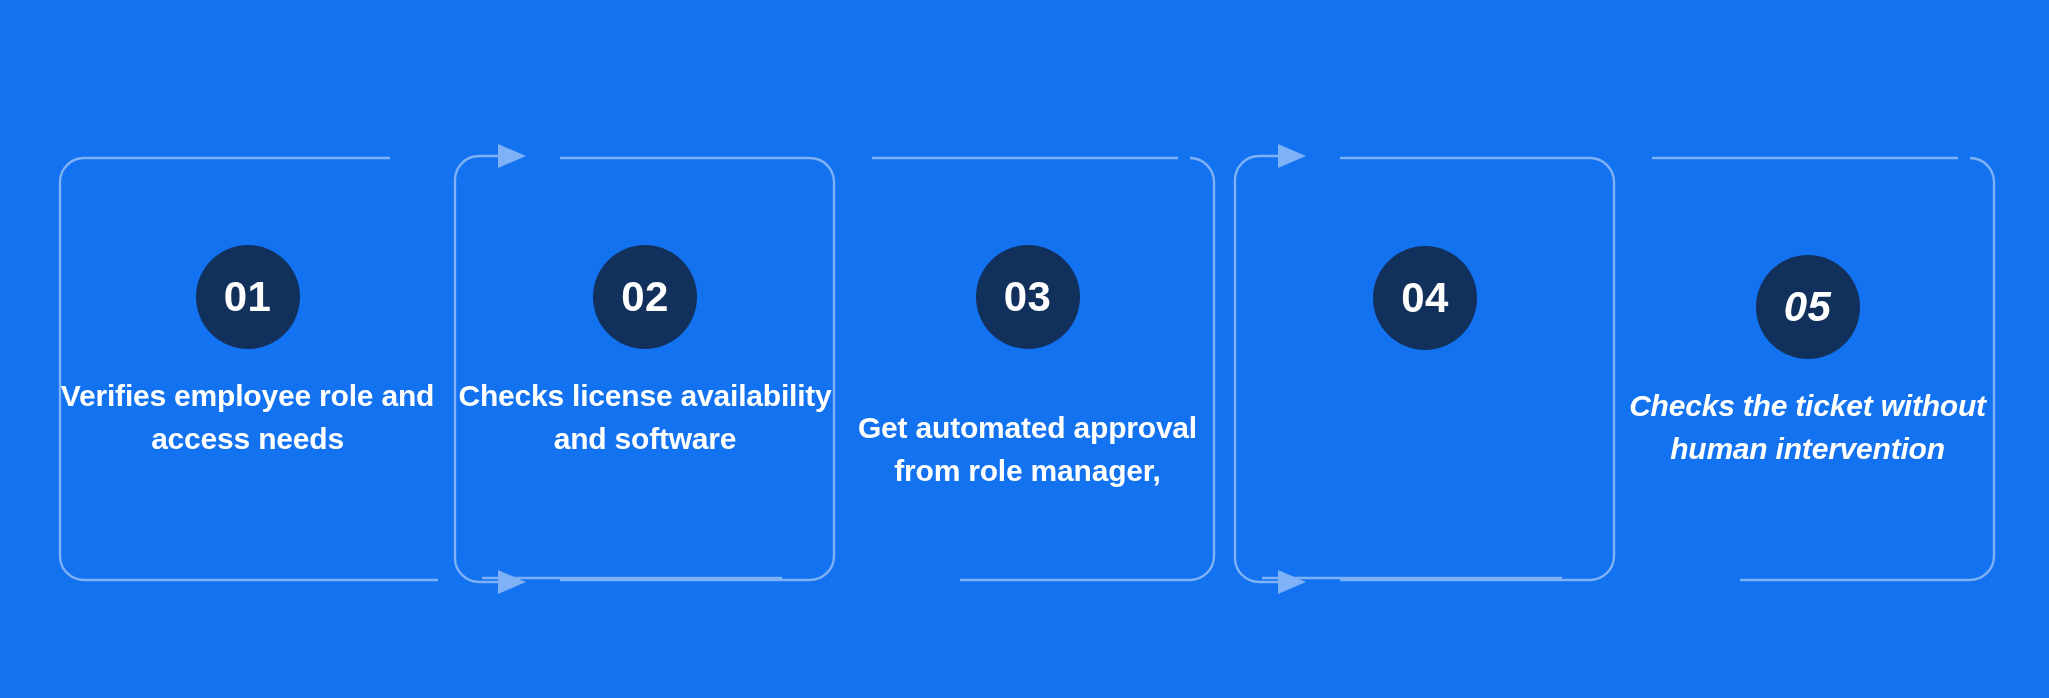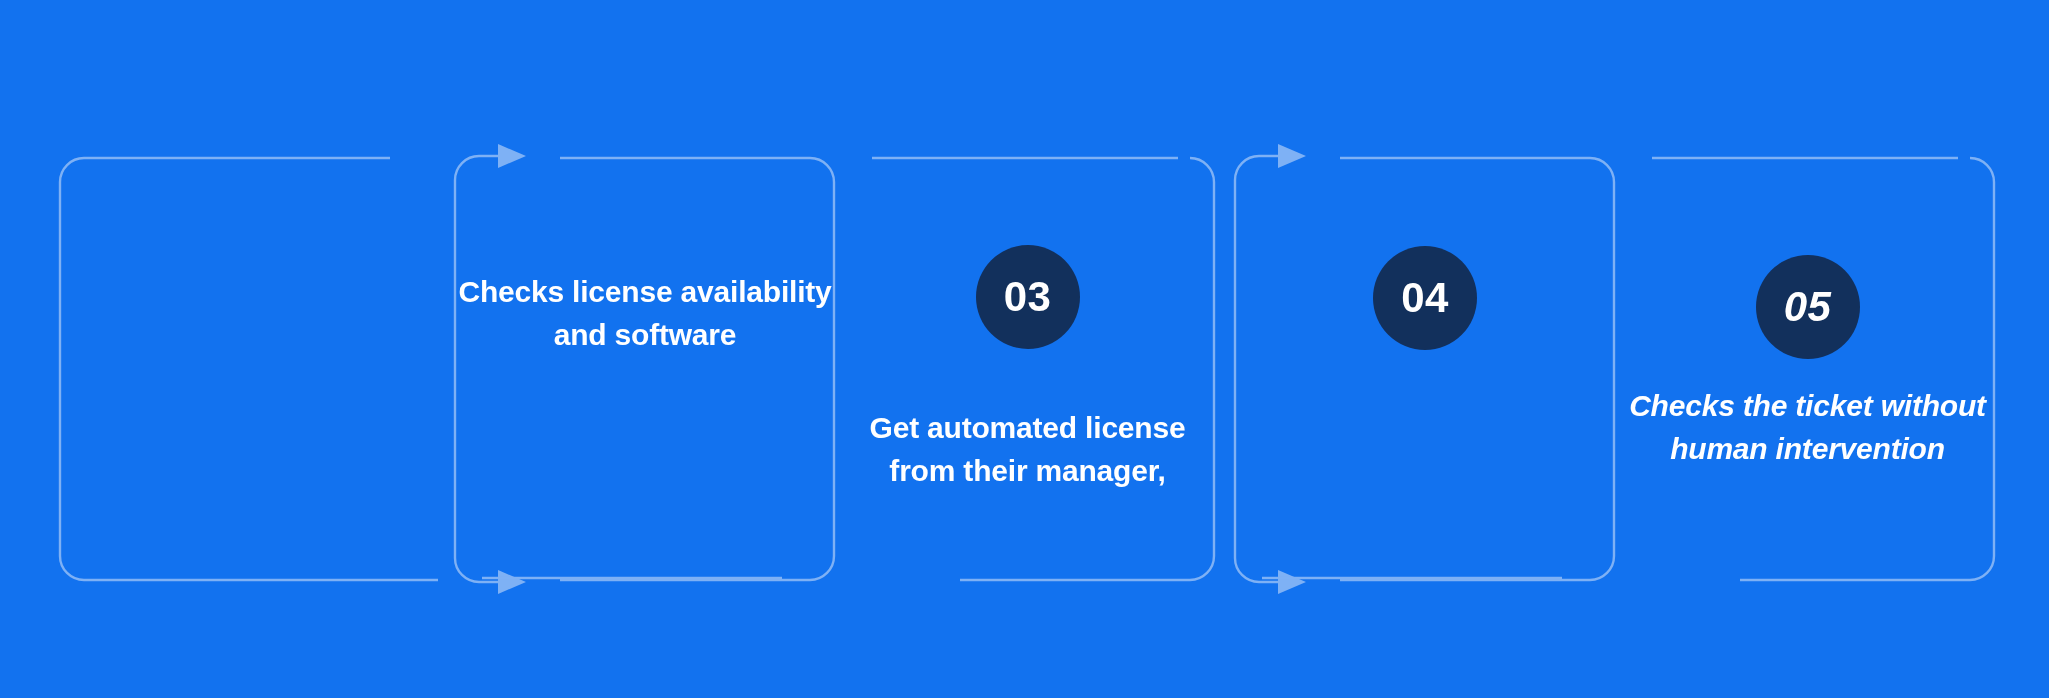--- a/index.html
+++ b/index.html
@@ -83,30 +83,39 @@
     <path class="ln" d="M 1340 158 L 1590 158 A 24 24 0 0 1 1614 182 L 1614 556 A 24 24 0 0 1 1590 580 L 1340 580"></path>
     <path class="ln" d="M 1235 250 L 1235 512"></path>
     <path class="ln" d="M 1235 512 L 1235 558 A 24 24 0 0 0 1259 582 L 1280 582"></path>
     <polygon class="ah" points="1278,570 1306,582 1278,594"></polygon>
     <path class="ln" d="M 1262 578 L 1562 578"></path>
 
     <path class="ln" d="M 1652 158 L 1958 158"></path>
     <path class="ln" d="M 1740 580 L 1970 580 A 24 24 0 0 0 1994 556 L 1994 182 A 24 24 0 0 0 1970 158"></path>
   </svg>
 
+  <div class="card" style="left:60px; top:245px; width:375px;">
+    <div class="circle">
+      <span class="circle-num">01</span>
+    </div>
+    <div class="card-text">Verifies employee role and access needs</div>
+  </div>
 
   <div class="card" style="left:455px; top:245px; width:380px;">
+    <div class="circle">
+      <span class="circle-num">02</span>
+    </div>
     <div class="card-text">Checks license availability and software</div>
   </div>
 
   <div class="card" style="left:840px; top:245px; width:375px;gap:32px;">
     <div class="circle">
       <span class="circle-num">03</span>
     </div>
-    <div class="card-text">Get automated license from their manager,</div>
+    <div class="card-text">Get automated approval from role manager,</div>
   </div>
 
   <div class="card" style="left:1235px; top:246px; width:380px;">
     <div class="circle">
       <span class="circle-num">04</span>
     </div>
   </div>
 
   <div class="card" style="left:1620px; top:255px; width:375px;font-style:italic;">
     <div class="circle">

